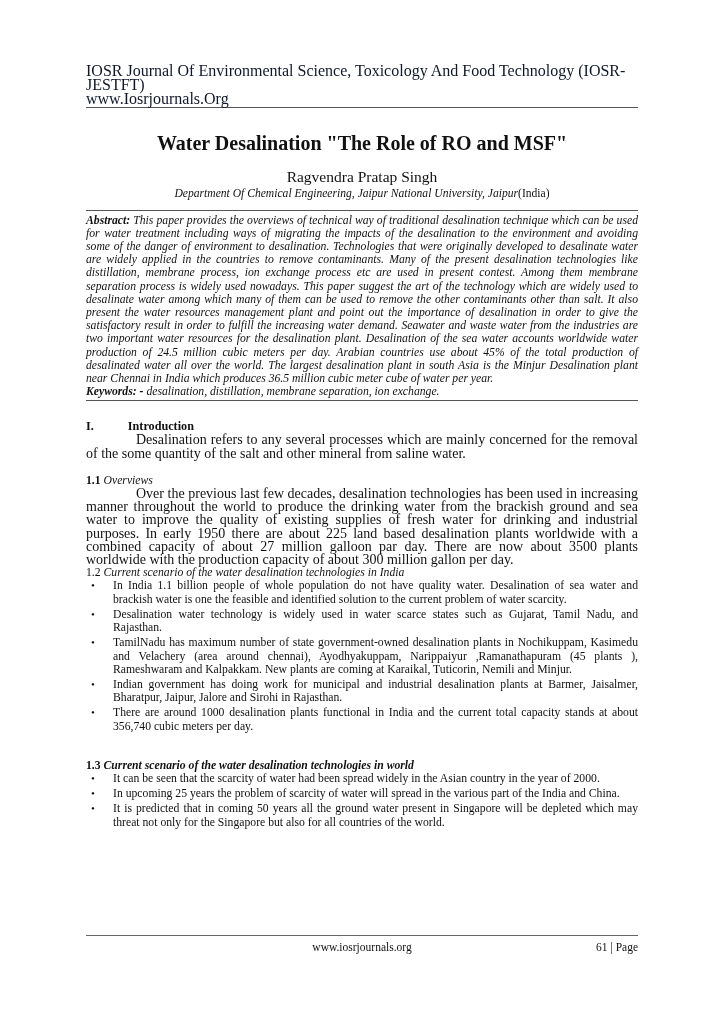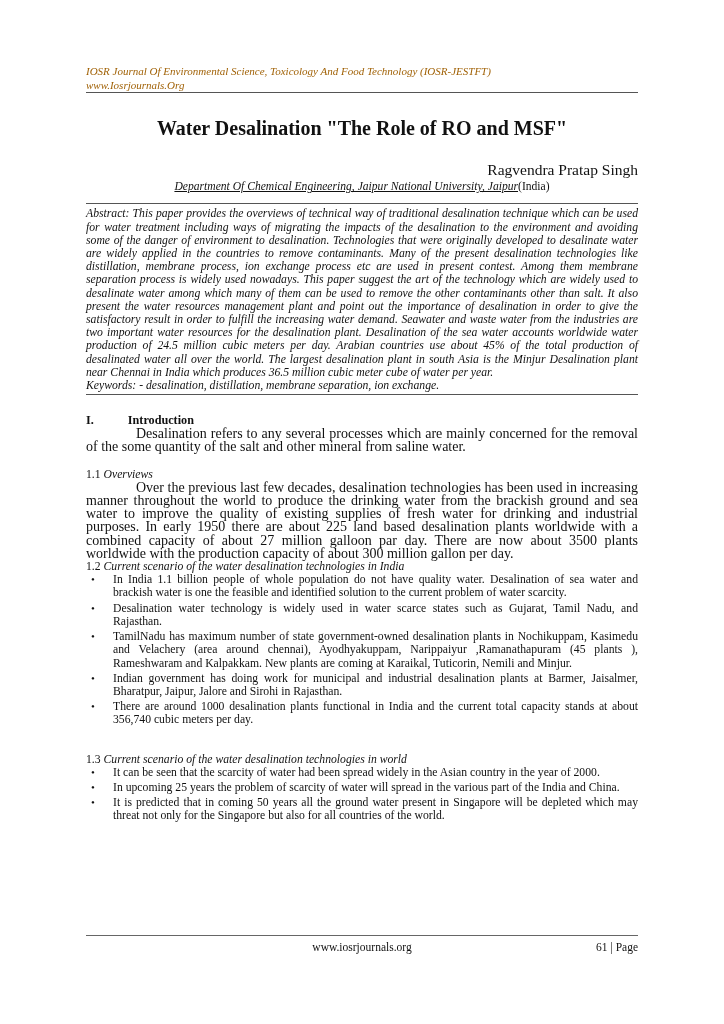--- a/index.html
+++ b/index.html
@@ -1,33 +1,33 @@
 <!DOCTYPE html>
 <html><head>
 <meta charset="utf-8">
 <style>
   html, body { margin: 0; padding: 0; background: #ffffff; }
   body { width: 724px; height: 1024px; position: relative; overflow: hidden; color: #111; font-family: "Liberation Serif", serif; }
   .page { position: absolute; left: 86px; top: 64px; width: 552px; }
-  .journal-header { font-style: italic; font-size: 11px; line-height: 14.2px; color: #a16207; }
+  .journal-header { font-size: 16px; line-height: 14.2px; color: #0f172a; }
   .rule { border-top: 1px solid #555; height: 0; margin: 0; }
   .title { text-align: center; font-weight: bold; font-size: 20px; margin-top: 24px; line-height: 22px; }
-  .author { text-align: right; font-size: 15.5px; margin-top: 22px; line-height: 17px; }
+  .author { text-align: center; font-size: 15.5px; margin-top: 14px; line-height: 17px; }
   .affil { text-align: center; font-size: 11.6px; line-height: 13px; margin-top: 2px; }
-  .affil i { font-style: italic; text-decoration: underline; }
+  .affil i { font-style: italic; }
   .abstract-block { margin-top: 10px; }
   .abstract { font-style: italic; font-size: 11.7px; line-height: 13.2px; text-align: justify; padding-top: 3px; }
-  .abstract b, .keywords b { font-style: italic; font-weight: normal; }
+  .abstract b, .keywords b { font-style: italic; font-weight: bold; }
   .keywords { font-style: italic; font-size: 11.7px; line-height: 13.2px; padding-bottom: 2px; }
   .section-head { text-align: left; font-weight: bold; font-size: 12.2px; line-height: 14px; margin-top: 18px; }
   .section-head .num { margin-right: 34px; }
   .para { font-size: 14px; line-height: 13.2px; text-align: justify; }
   .indent { text-indent: 50px; }
   .subhead { font-size: 11.7px; line-height: 13.2px; margin-top: 26px; }
-  .subhead b { font-weight: normal; }
+  .subhead b { font-weight: bold; }
   .subhead i { font-style: italic; }
   .subhead-plain { font-size: 11.7px; line-height: 13.2px; }
   .subhead-plain i { font-style: italic; }
   ul.bullets { list-style: none; margin: 0; padding: 0; }
   ul.bullets li { position: relative; padding-left: 27px; font-size: 11.7px; line-height: 13.2px; text-align: justify; margin-bottom: 2px; }
   ul.bullets li .dot { position: absolute; left: 5px; top: 0; font-size: 11px; }
   .footer { position: absolute; left: 86px; top: 935px; width: 552px; }
   .footer .rule { border-top: 1px solid #666; }
   .footer-row { position: relative; height: 16px; margin-top: 5px; font-size: 11.5px; }
   .footer-site { position: absolute; left: 0; right: 0; text-align: center; }

